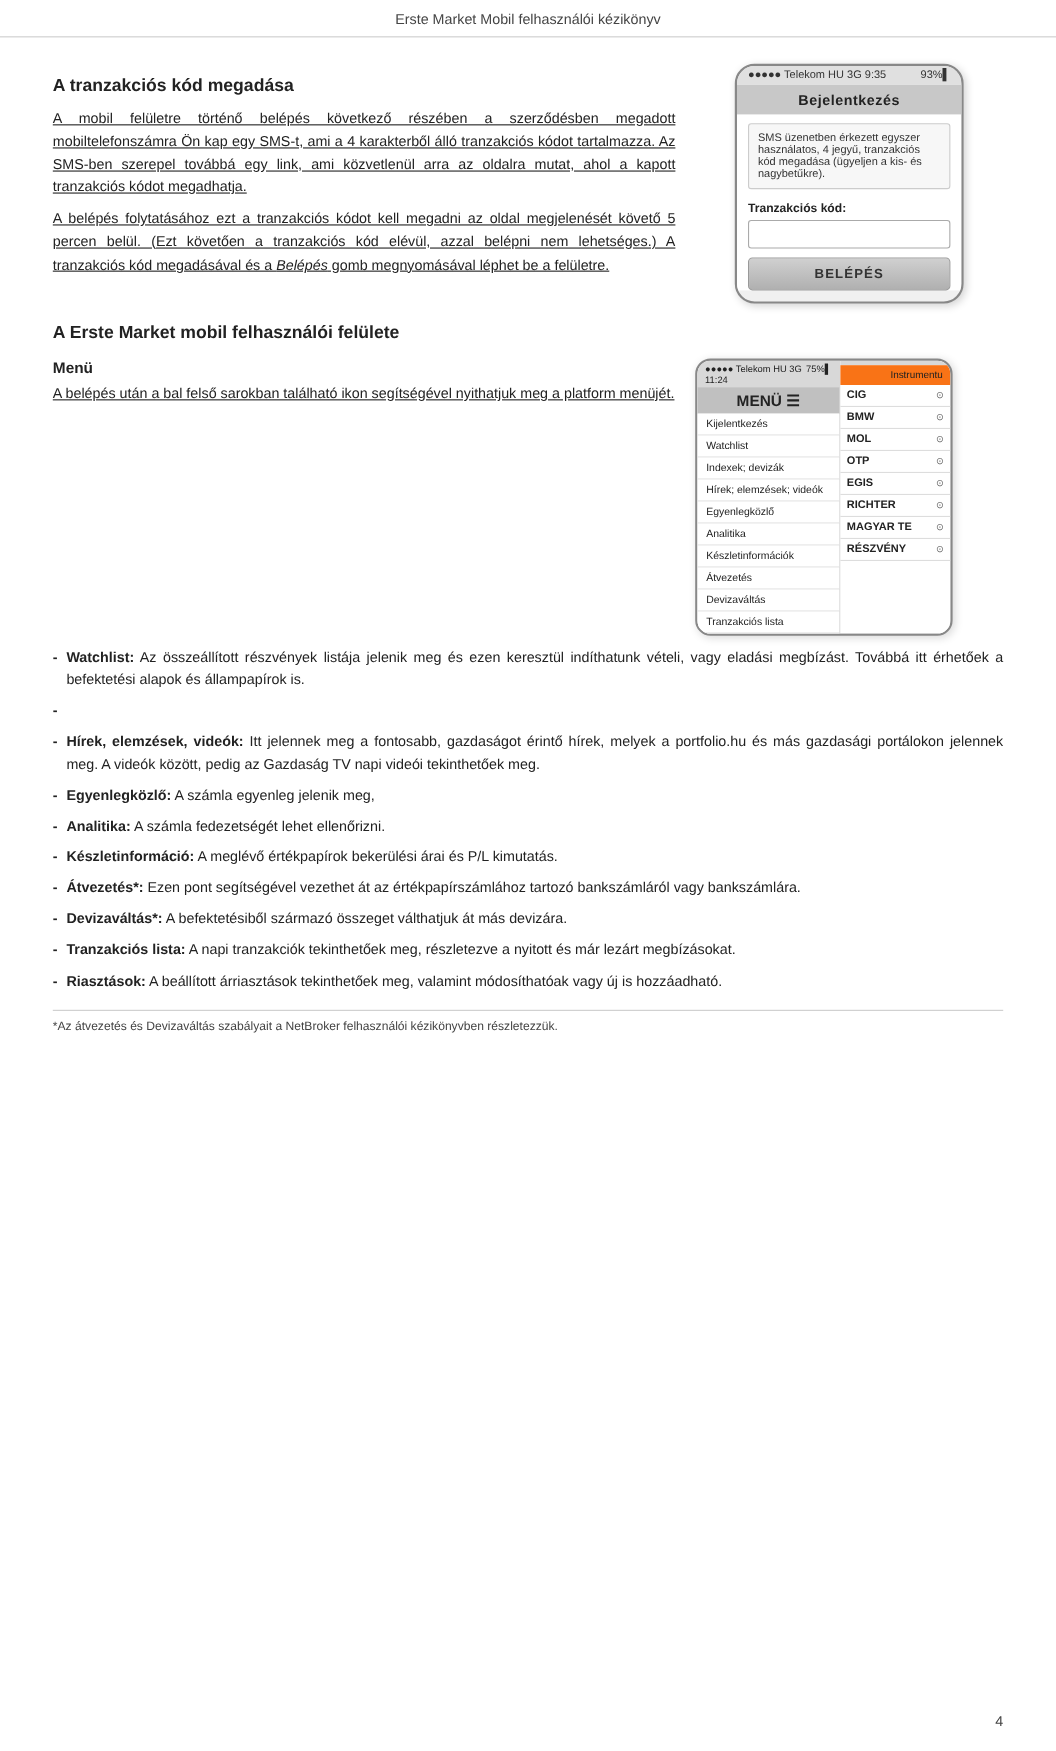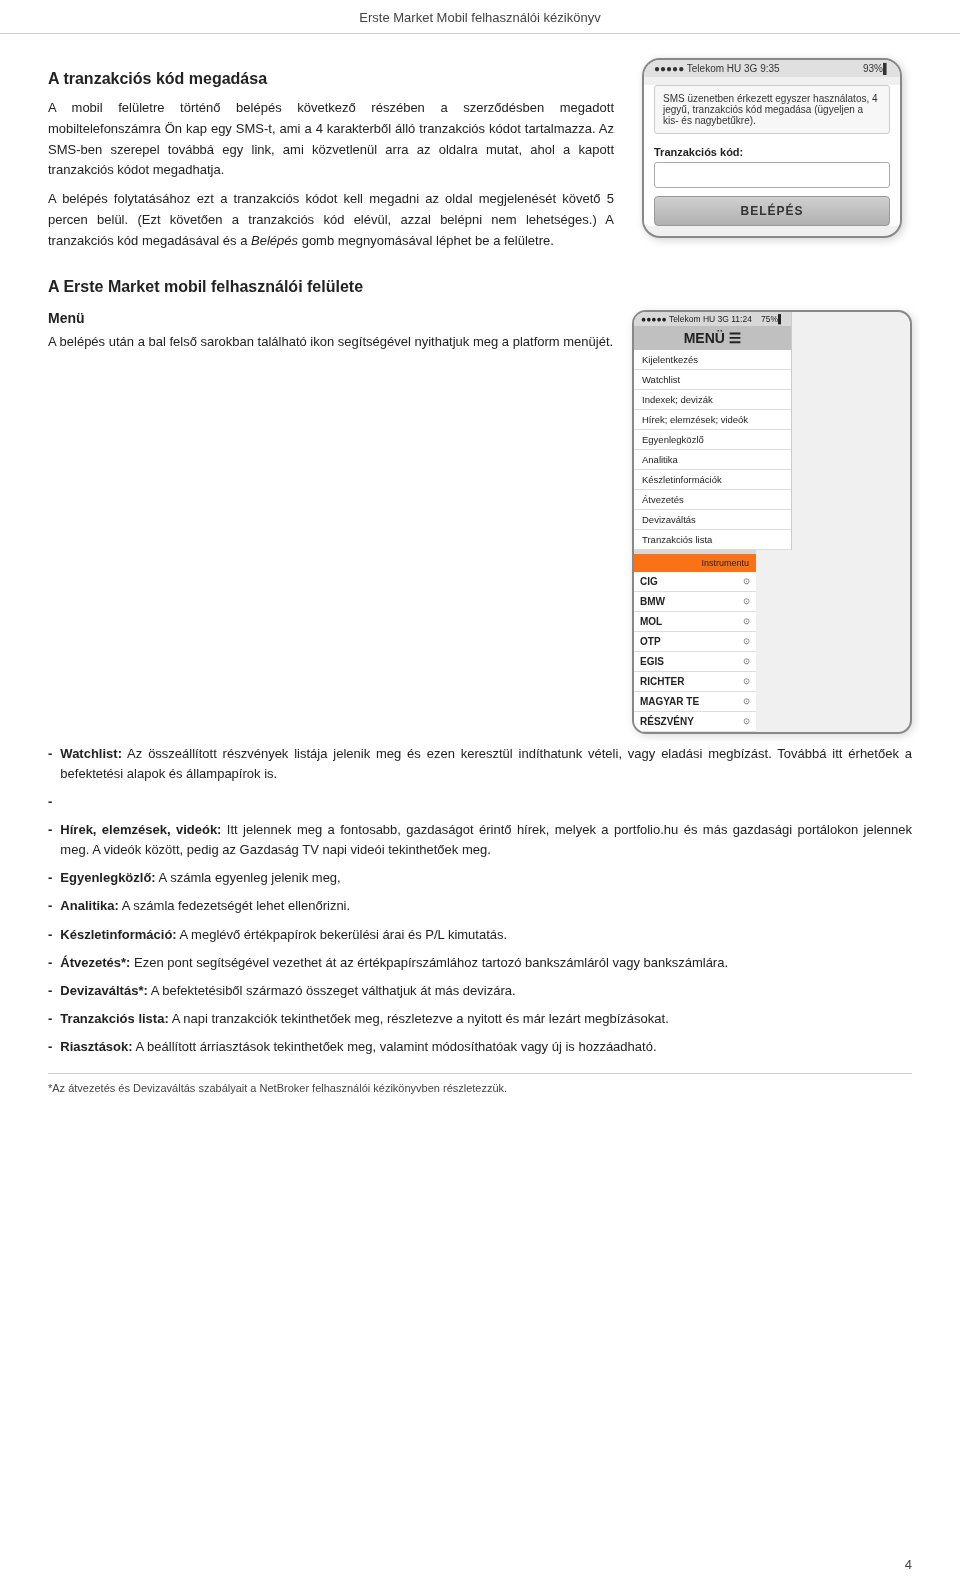--- a/index.html
+++ b/index.html
@@ -41,27 +41,28 @@
       flex-shrink: 0;
       display: flex;
       align-items: flex-start;
       justify-content: center;
     }
     .body-text {
       font-size: 13px;
       line-height: 1.6;
       text-align: justify;
       margin-bottom: 8px;
+      text-decoration: underline;
     }
     
     .phone-mockup {
       border: 2px solid #888;
       border-radius: 18px;
       background: #f0f0f0;
-      width: 260px;
+      width: 208px;
       overflow: hidden;
       box-shadow: 2px 2px 8px rgba(0,0,0,0.18);
     }
     .phone-status-bar {
       background: #e0e0e0;
       display: flex;
       justify-content: space-between;
       align-items: center;
       padding: 3px 10px;
       font-size: 10px;
@@ -166,25 +167,25 @@
     }
     .page-number {
       position: absolute;
       bottom: 20px;
       right: 48px;
       font-size: 13px;
       color: #444;
     }
     .menu-phone-wrap {
       display: flex;
-      flex-direction: column;
+      flex-direction: row;
       overflow: hidden;
       border: 2px solid #888;
       border-radius: 14px;
-      width: 280px;
+      width: 234px;
       background: #f0f0f0;
       box-shadow: 2px 2px 8px rgba(0,0,0,0.15);
     }
     .mpl { width: 158px; background: #f5f5f5; border-right: 1px solid #ccc; }
     .mpr { width: 122px; background: #fff; }
     .mp-status { background: #d8d8d8; display: flex; justify-content: space-between; padding: 2px 7px; font-size: 8.5px; }
     .mp-header { background: #c0c0c0; text-align: center; padding: 4px 0; font-size: 14px; font-weight: bold; }
     .mp-header-r { background: #f97316; text-align: right; padding: 4px 7px; font-size: 9px; }
     .mp-item { padding: 4px 8px; font-size: 9.5px; border-bottom: 1px solid #ddd; background: #fff; color: #222; }
     .mp-ticker { padding: 4px 6px; font-size: 10px; border-bottom: 1px solid #ddd; display: flex; justify-content: space-between; }
@@ -206,20 +207,21 @@
       <p class="body-text">A mobil felületre történő belépés következő részében a szerződésben megadott mobiltelefonszámra Ön kap egy SMS-t, ami a 4 karakterből álló tranzakciós kódot tartalmazza. Az SMS-ben szerepel továbbá egy link, ami közvetlenül arra az oldalra mutat, ahol a kapott tranzakciós kódot megadhatja.</p>
       <p class="body-text">A belépés folytatásához ezt a tranzakciós kódot kell megadni az oldal megjelenését követő 5 percen belül. (Ezt követően a tranzakciós kód elévül, azzal belépni nem lehetséges.) A tranzakciós kód megadásával és a <em>Belépés</em> gomb megnyomásával léphet be a felületre.</p>
     </div>
     <div class="img-col">
       <div class="phone-mockup">
         <div class="phone-status-bar">
           <span>●●●●● Telekom HU  3G  9:35</span>
           <span>93%▌</span>
         </div>
         <div class="phone-body">
+          <div class="phone-header-bar">Bejelentkezés</div>
           <div class="phone-info-box">SMS üzenetben érkezett egyszer használatos, 4 jegyű, tranzakciós kód megadása (ügyeljen a kis- és nagybetűkre).</div>
           <div class="phone-input-label">Tranzakciós kód:</div>
           <div class="phone-input-field"></div>
           <div class="phone-btn">BELÉPÉS</div>
         </div>
       </div>
     </div>
   </div>
 
   <div class="section2-title">A Erste Market mobil felhasználói felülete</div>

